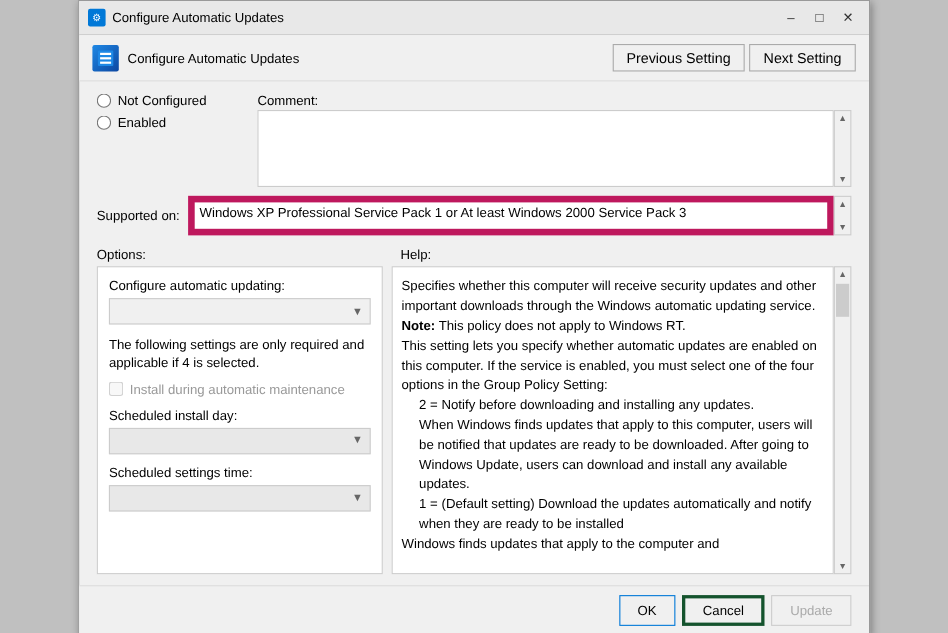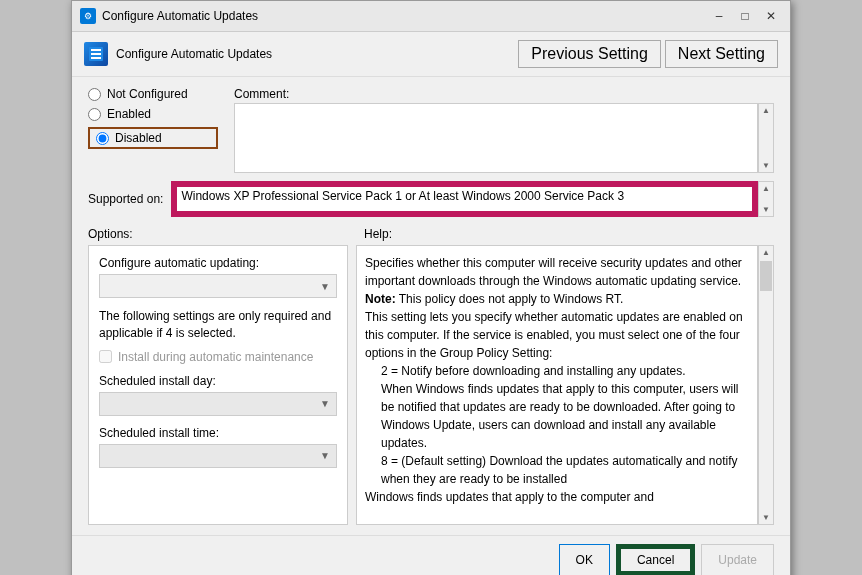--- a/index.html
+++ b/index.html
@@ -86,21 +86,21 @@
     }
     .header-buttons {
       display: flex;
       gap: 4px;
     }
     .btn {
       padding: 4px 12px;
       border: 1px solid #aaa;
       background: #f0f0f0;
       cursor: pointer;
-      font-size: 16px;
+      font-size: 13px;
       color: #000;
     }
     .content {
       padding: 10px 16px;
     }
     .radio-group {
       display: flex;
       flex-direction: column;
       gap: 6px;
       margin-bottom: 10px;
@@ -211,21 +211,21 @@
     .btn-ok {
       padding: 4px 16px;
       border: 1px solid #0078d7;
       background: #f0f0f0;
       color: #000;
       cursor: pointer;
       font-size: 12px;
     }
     .btn-cancel {
       padding: 4px 16px;
-      border: 5px solid #14532d;
+      border: 3px solid #14532d;
       background: #f0f0f0;
       color: #000;
       cursor: pointer;
       font-size: 12px;
     }
     .btn-apply {
       padding: 4px 16px;
       border: 1px solid #ccc;
       background: #f0f0f0;
       color: #aaa;
@@ -292,24 +292,20 @@
 
       <div class="radio-group" style="min-width:130px;">
         <label class="radio-option">
           <input type="radio" name="config" style="">
           <span>Not Configured</span>
         </label>
         <label class="radio-option">
           <input type="radio" name="config" style="">
           <span>Enabled</span>
         </label>
-        <div class="radio-disabled-selected">
-          <input type="radio" name="config" checked="" style="">
-          <span>Disabled</span>
-        </div>
       </div>
 
       <div style="flex:1;">
         <div class="field-label">Comment:</div>
         <div class="with-scroll" style="margin-top:2px;">
           <textarea class="comment-area" style="flex: 1 1 0%; height: 70px;"></textarea>
           <div style="width:16px; border:1px solid #ccc; background:#f0f0f0; display:flex; flex-direction:column; align-items:center;">
             <div style="font-size:8px; margin-top:2px; color:#666;">▲</div>
             <div style="flex:1;"></div>
             <div style="font-size:8px; margin-bottom:2px; color:#666;">▼</div>
@@ -351,38 +347,38 @@
           <span>Install during automatic maintenance</span>
         </div>
         <div style="margin-top:10px;">
           <div class="options-label">Scheduled install day:</div>
           <div class="dropdown" style="background:#e8e8e8;">
             <span></span>
             <span class="dropdown-arrow">▼</span>
           </div>
         </div>
         <div style="margin-top:10px;">
-          <div class="options-label">Scheduled install time:</div>
+          <div class="options-label">Scheduled settings time:</div>
           <div class="dropdown" style="background:#e8e8e8;">
             <span></span>
             <span class="dropdown-arrow">▼</span>
           </div>
         </div>
       </div>
 
       <div style="flex:1; display:flex;">
         <div class="help-panel">
           <p class="help-text">Specifies whether this computer will receive security updates and other important downloads through the Windows automatic updating service.</p>
           <p class="help-text">
             <span class="note-bold">Note:</span><span> This policy does not apply to Windows RT.</span>
           </p>
           <p class="help-text">This setting lets you specify whether automatic updates are enabled on this computer. If the service is enabled, you must select one of the four options in the Group Policy Setting:</p>
           <p class="help-text" style="padding-left:16px;">2 = Notify before downloading and installing any updates.</p>
           <p class="help-text" style="padding-left:16px;">When Windows finds updates that apply to this computer, users will be notified that updates are ready to be downloaded. After going to Windows Update, users can download and install any available updates.</p>
-          <p class="help-text" style="padding-left:16px;">8 = (Default setting) Download the updates automatically and notify when they are ready to be installed</p>
+          <p class="help-text" style="padding-left:16px;">1 = (Default setting) Download the updates automatically and notify when they are ready to be installed</p>
           <p class="help-text">Windows finds updates that apply to the computer and</p>
         </div>
         <div style="width:16px; border:1px solid #ccc; background:#f0f0f0; display:flex; flex-direction:column; align-items:center;">
           <div style="font-size:8px; margin-top:2px; color:#666;">▲</div>
           <div style="width:12px; height:30px; background:#ccc; margin-top:4px;"></div>
           <div style="flex:1;"></div>
           <div style="font-size:8px; margin-bottom:2px; color:#666;">▼</div>
         </div>
       </div>
     </div>

